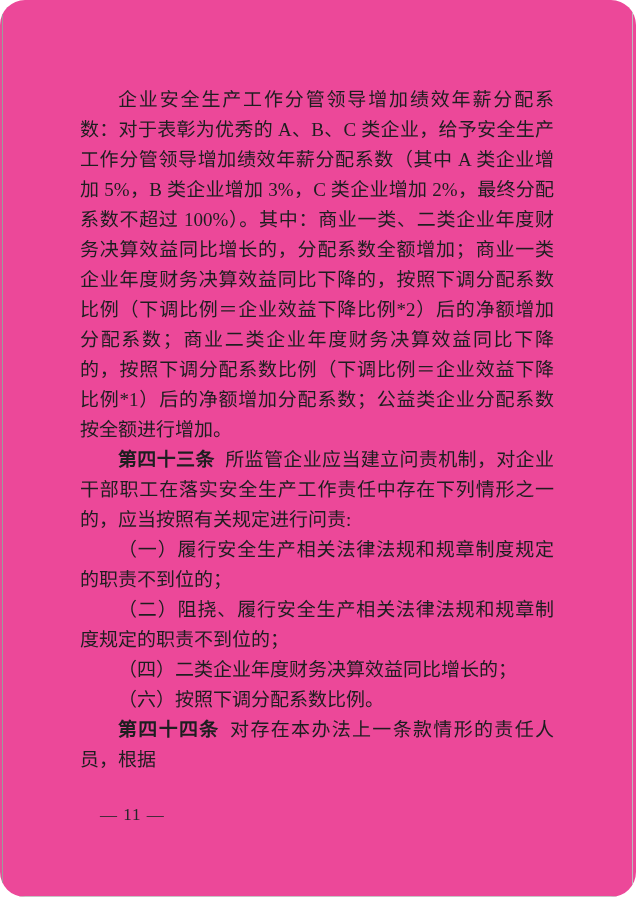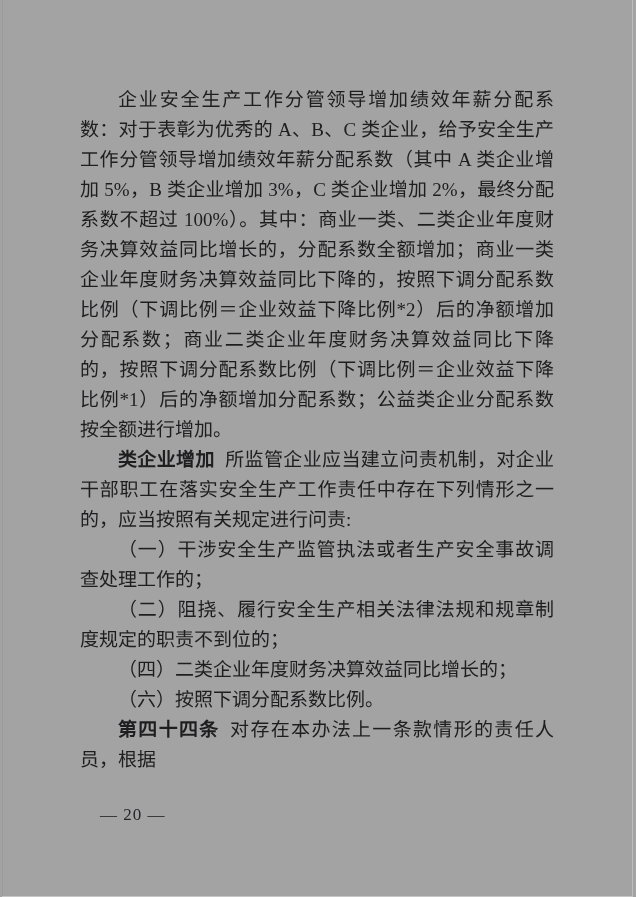--- a/index.html
+++ b/index.html
@@ -4,22 +4,23 @@
 <style>
   html, body {
     margin: 0;
     padding: 0;
     background: #ffffff;
   }
   .page {
     position: relative;
     width: 636px;
     height: 897px;
-    background: #a3a3a3;
+    background: #ec4899;
     overflow: hidden;
+    border-radius: 25px;
   }
   
   .edge-left {
     position: absolute; left: 2px; top: 0; width: 1px; height: 100%;
     background: #9b9b9b;
   }
   .edge-right {
     position: absolute; right: 3px; top: 0; width: 1px; height: 100%;
     background: #bcbcbc;
   }
@@ -64,24 +65,24 @@
 <body>
 
 <div class="page">
   <div class="edge-left"></div>
   <div class="edge-right"></div>
   <div class="edge-bottom"></div>
 
   <div class="content">
     <p>企业安全生产工作分管领导增加绩效年薪分配系数：对于表彰为优秀的 A、B、C 类企业，给予安全生产工作分管领导增加绩效年薪分配系数（其中 A 类企业增加 5%，B 类企业增加 3%，C 类企业增加 2%，最终分配系数不超过 100%）。其中：商业一类、二类企业年度财务决算效益同比增长的，分配系数全额增加；商业一类企业年度财务决算效益同比下降的，按照下调分配系数比例（下调比例＝企业效益下降比例*2）后的净额增加分配系数；商业二类企业年度财务决算效益同比下降的，按照下调分配系数比例（下调比例＝企业效益下降比例*1）后的净额增加分配系数；公益类企业分配系数按全额进行增加。</p>
 
-    <p><span class="term">类企业增加</span><span>所监管企业应当建立问责机制，对企业干部职工在落实安全生产工作责任中存在下列情形之一的，应当按照有关规定进行问责:</span></p>
+    <p><span class="term">第四十三条</span><span>所监管企业应当建立问责机制，对企业干部职工在落实安全生产工作责任中存在下列情形之一的，应当按照有关规定进行问责:</span></p>
 
-    <p>（一）干涉安全生产监管执法或者生产安全事故调查处理工作的；</p>
+    <p>（一）履行安全生产相关法律法规和规章制度规定的职责不到位的；</p>
     <p>（二）阻挠、履行安全生产相关法律法规和规章制度规定的职责不到位的；</p>
     <p>（四）二类企业年度财务决算效益同比增长的；</p>
     <p>（六）按照下调分配系数比例。</p>
 
     <p><span class="term">第四十四条</span><span>对存在本办法上一条款情形的责任人员，根据</span></p>
   </div>
 
-  <div class="page-number">— 20 —</div>
+  <div class="page-number">— 11 —</div>
 </div>
 
 </body></html>

